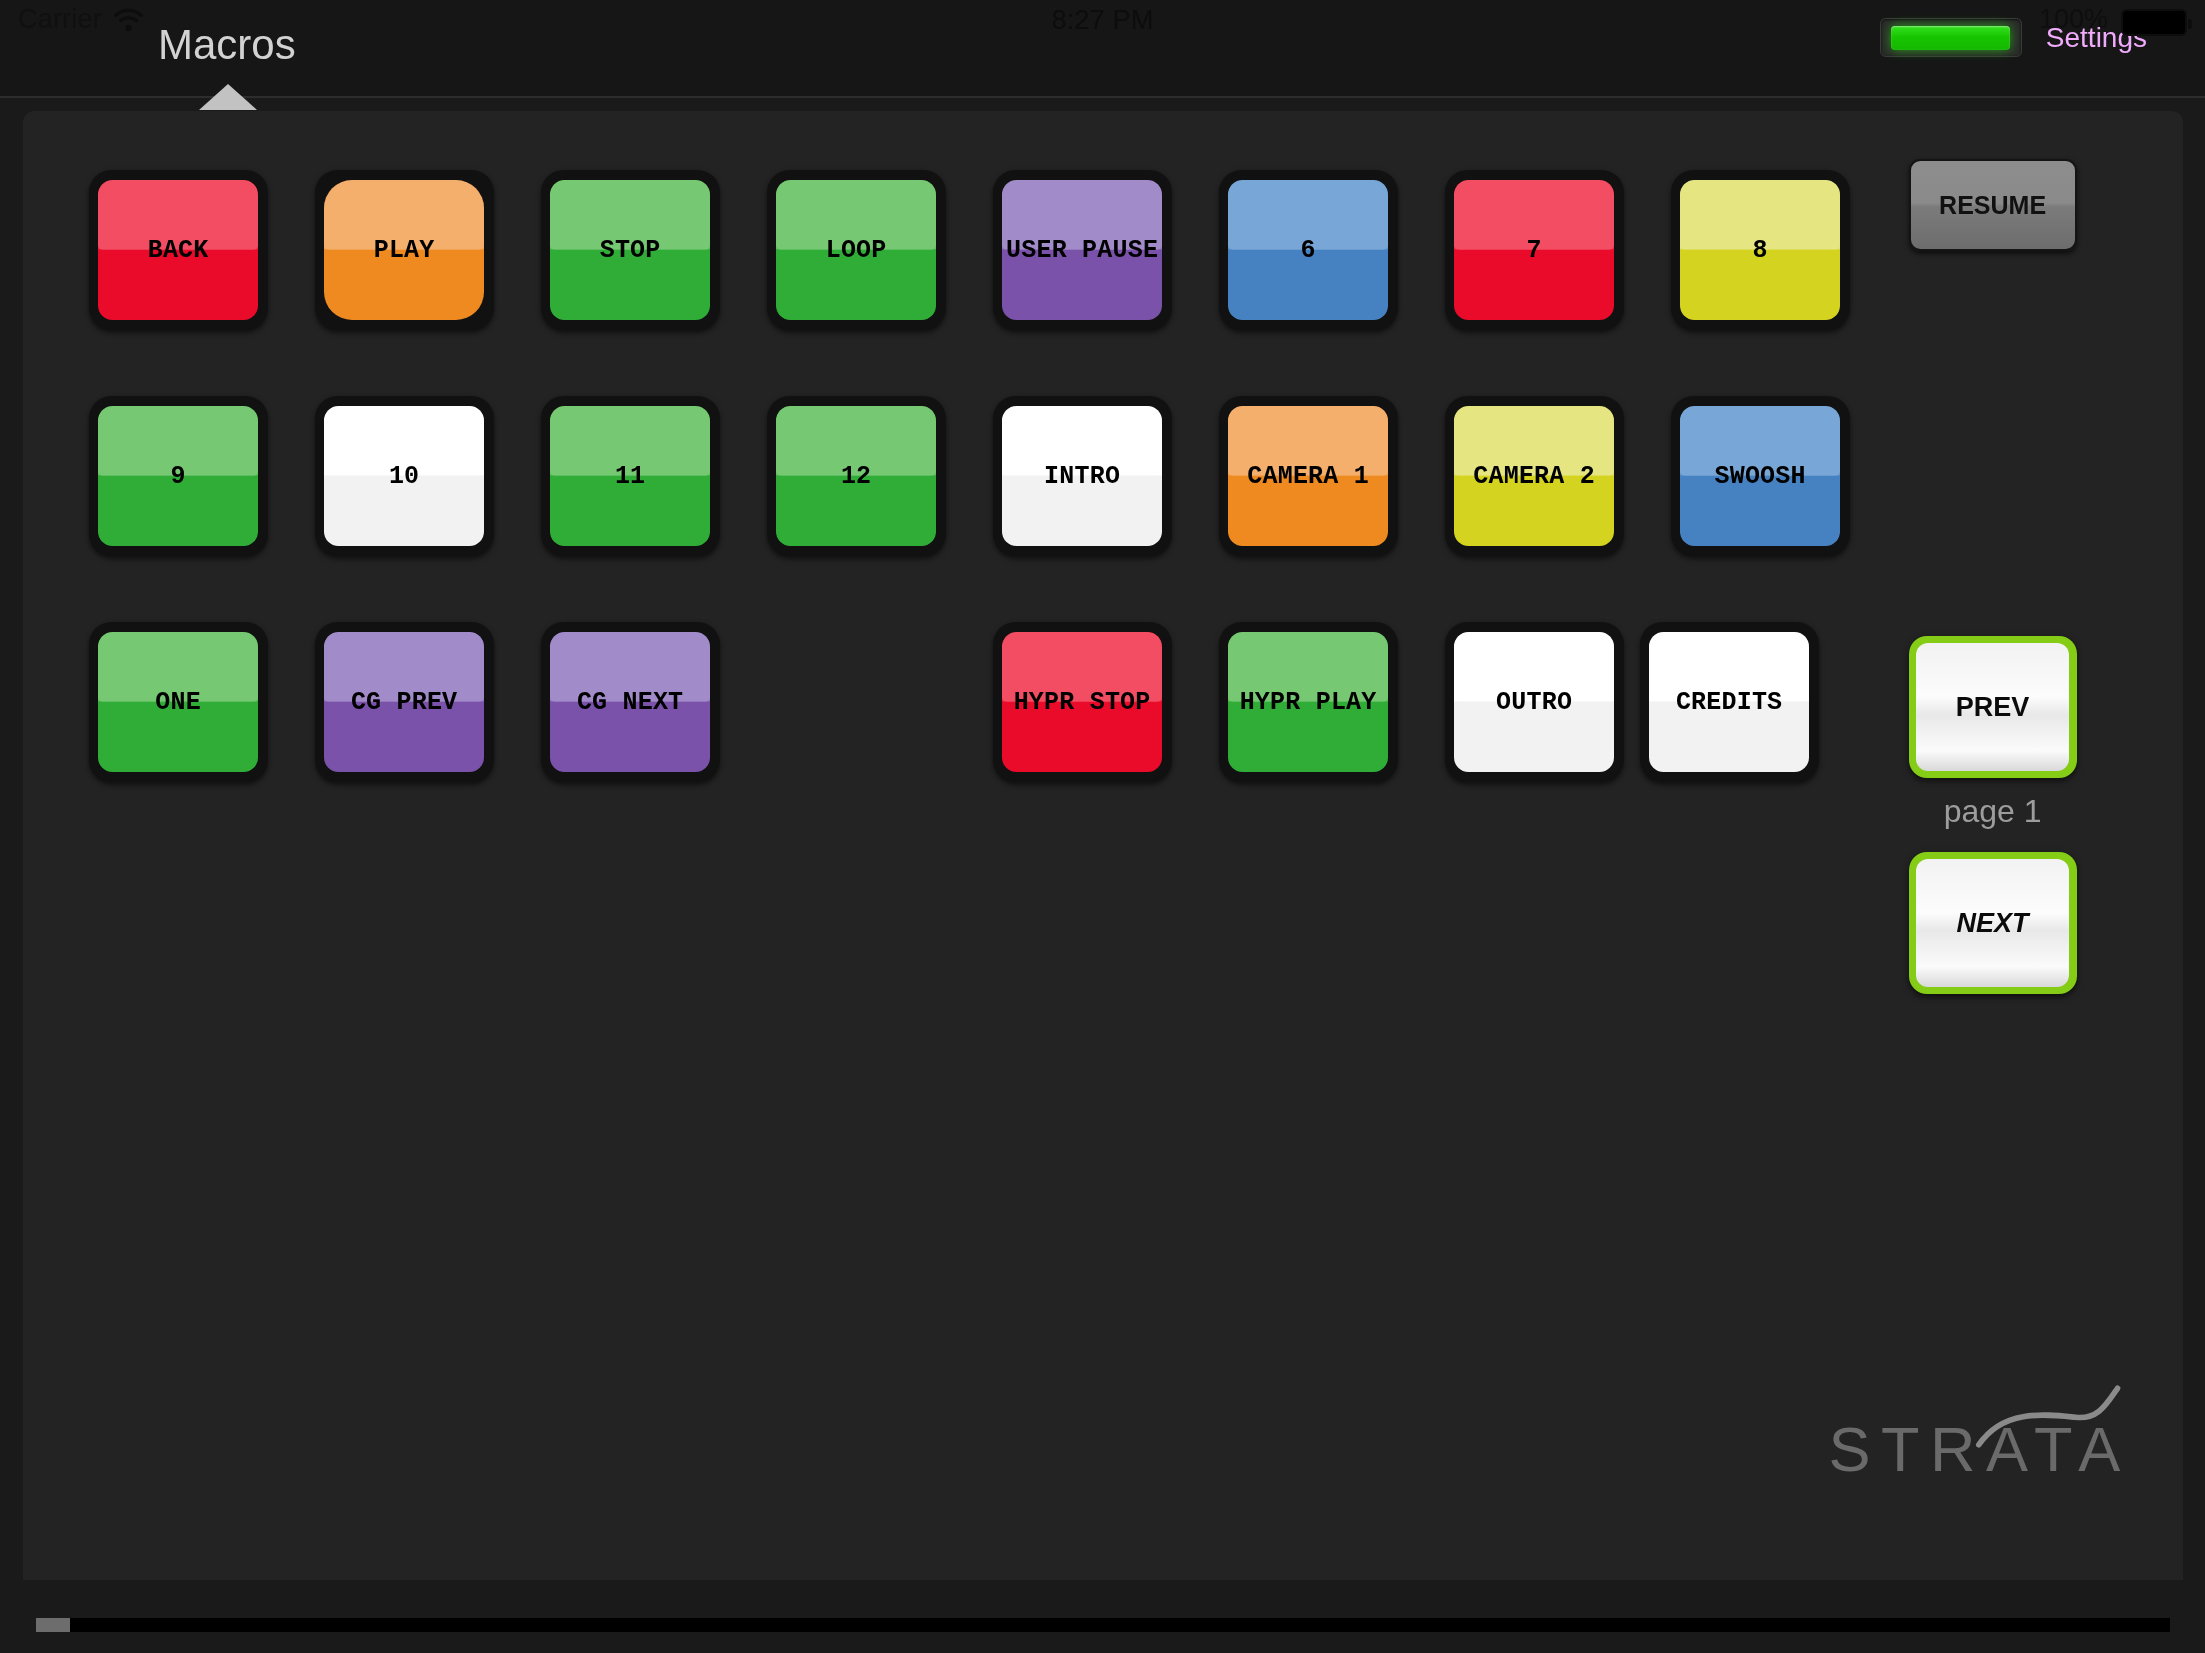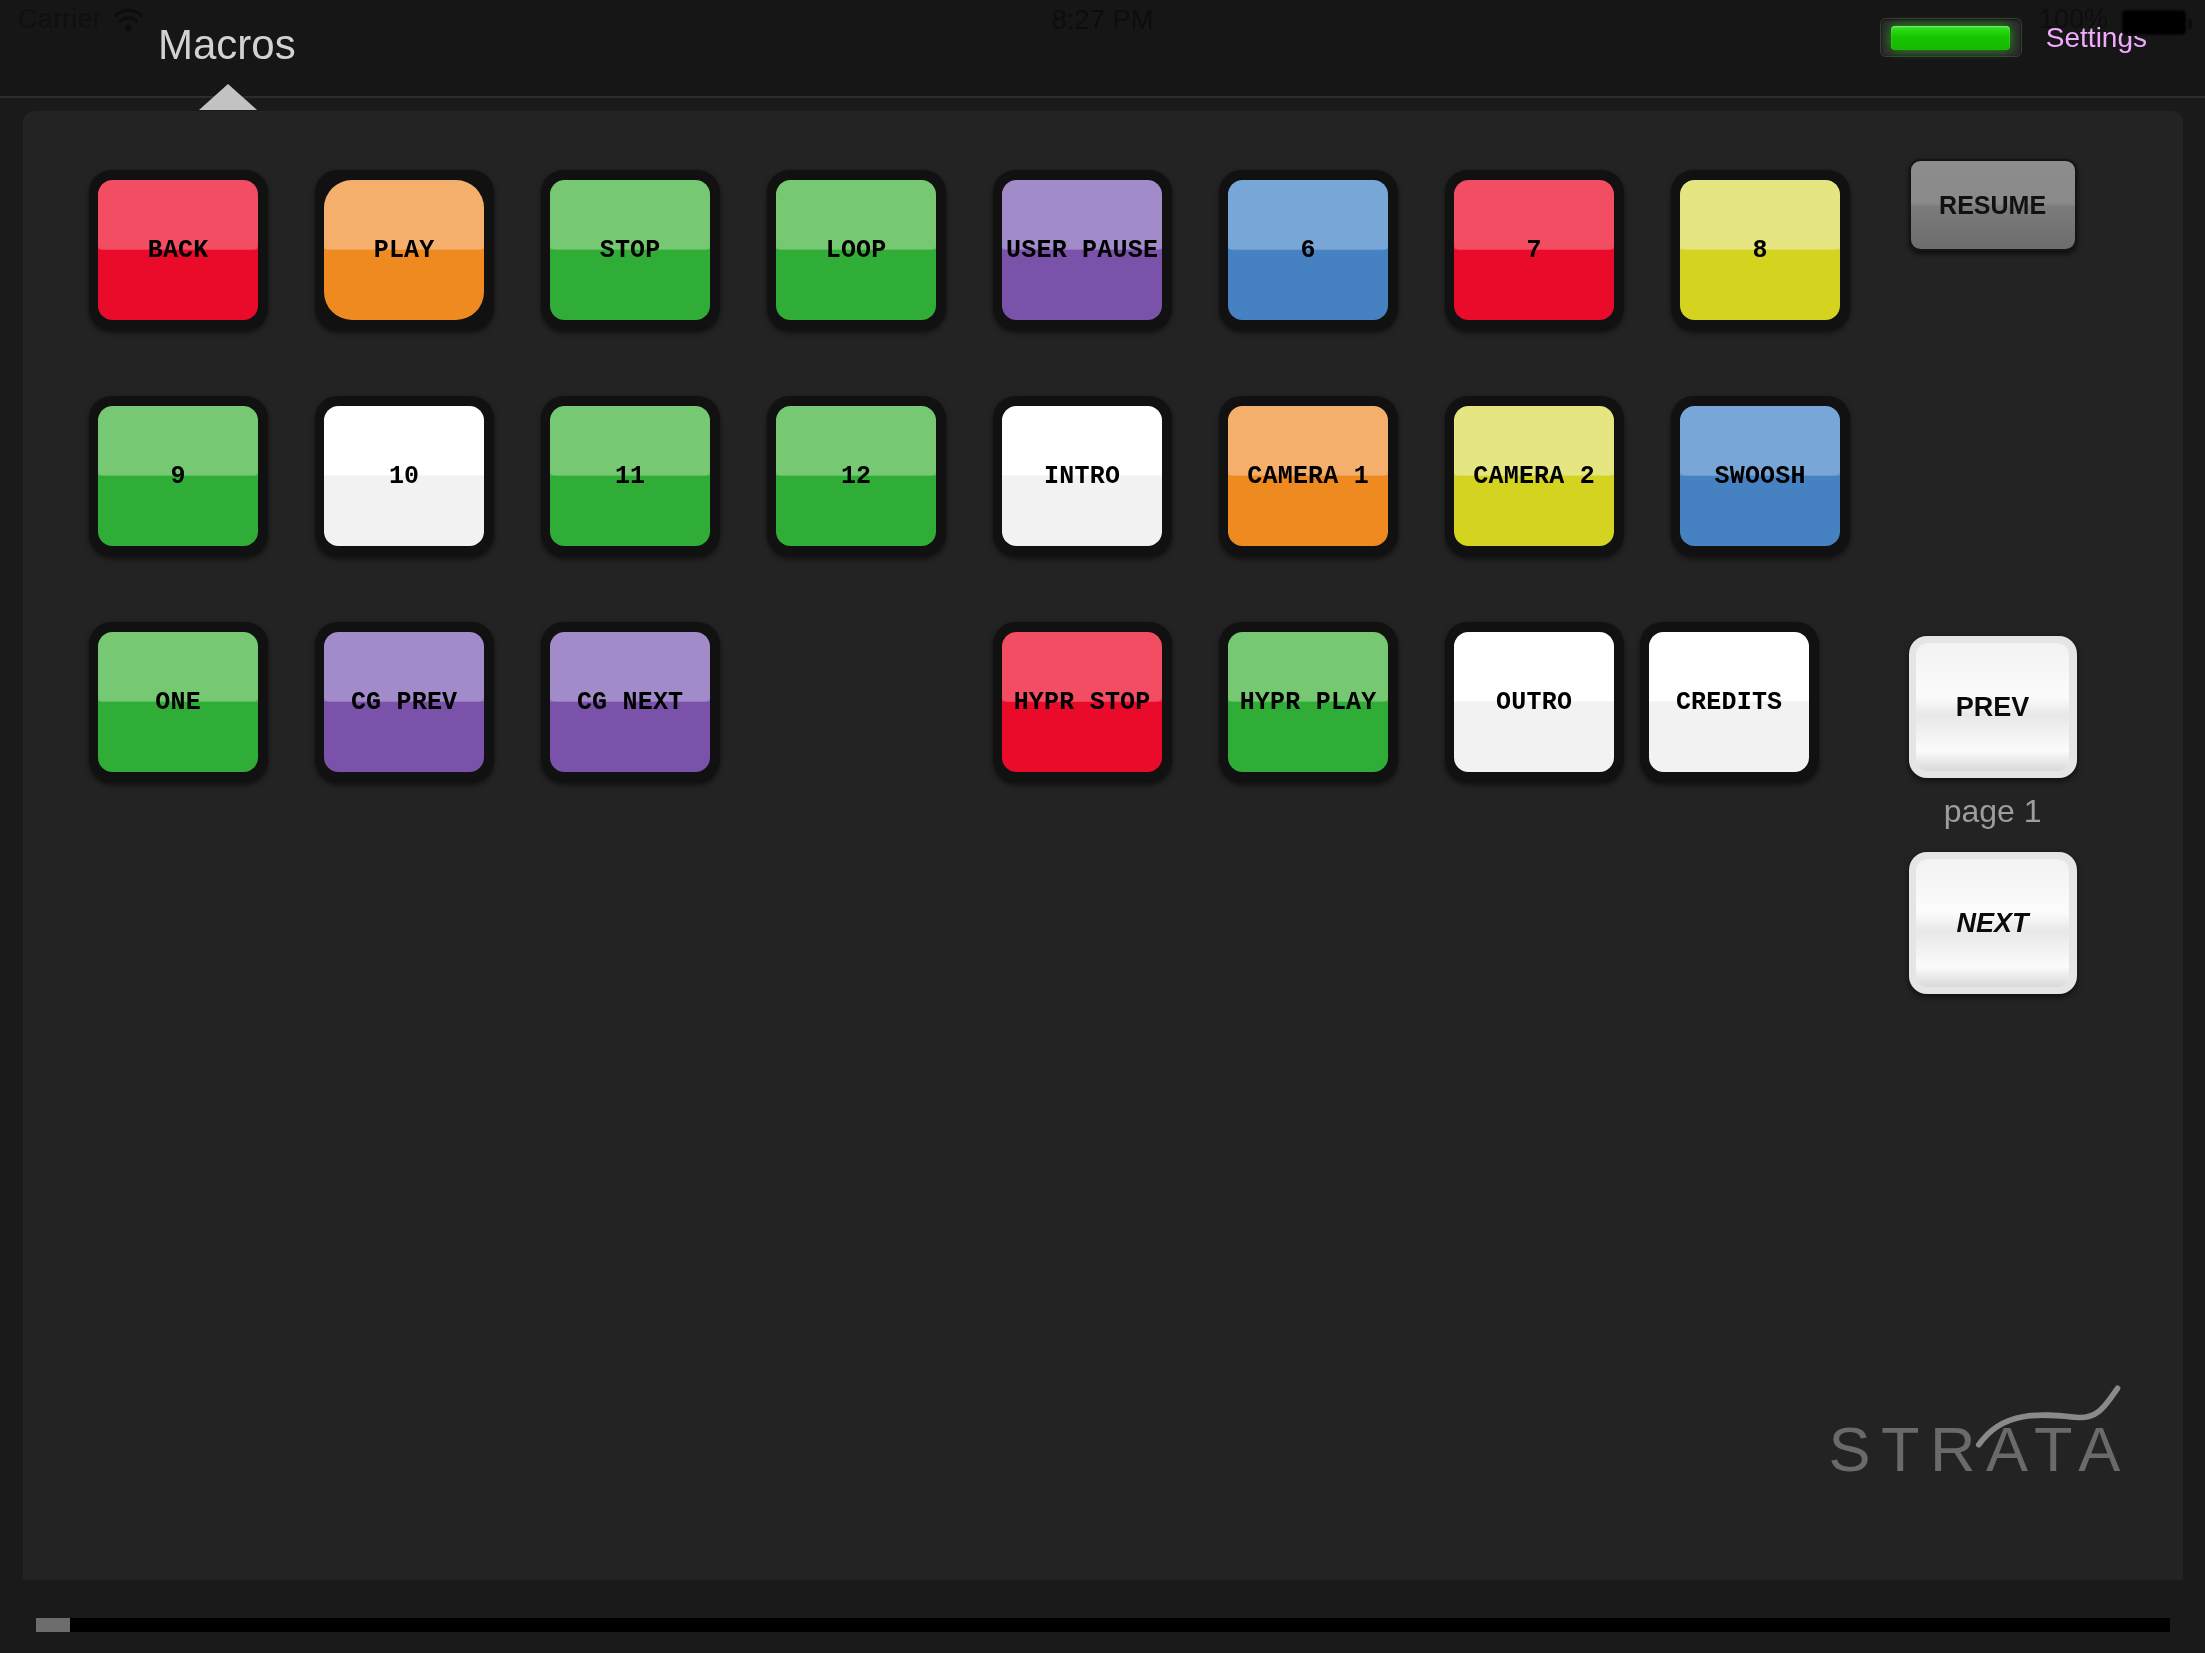--- a/index.html
+++ b/index.html
@@ -205,21 +205,21 @@
     font-weight: 700;
     color: #111;
   }
 
   
   .pg-btn {
     position: absolute;
     width: 168px;
     height: 142px;
     border-radius: 18px;
-    background: #e5e5e5;
+    background: #84cc16;
     padding: 7.3px;
     box-shadow: 0 2.4px 6.5px rgba(0,0,0,.6);
     text-align: right;
   }
   .pg-btn .face {
     width: 100%; height: 100%;
     border-radius: 12px;
     background: linear-gradient(to bottom, #f2f2f2 0%, #fcfcfc 42%, #e8e8e8 56%, #fbfbfb 84%, #d9d9d9 100%);
     display: flex;
     align-items: center;

